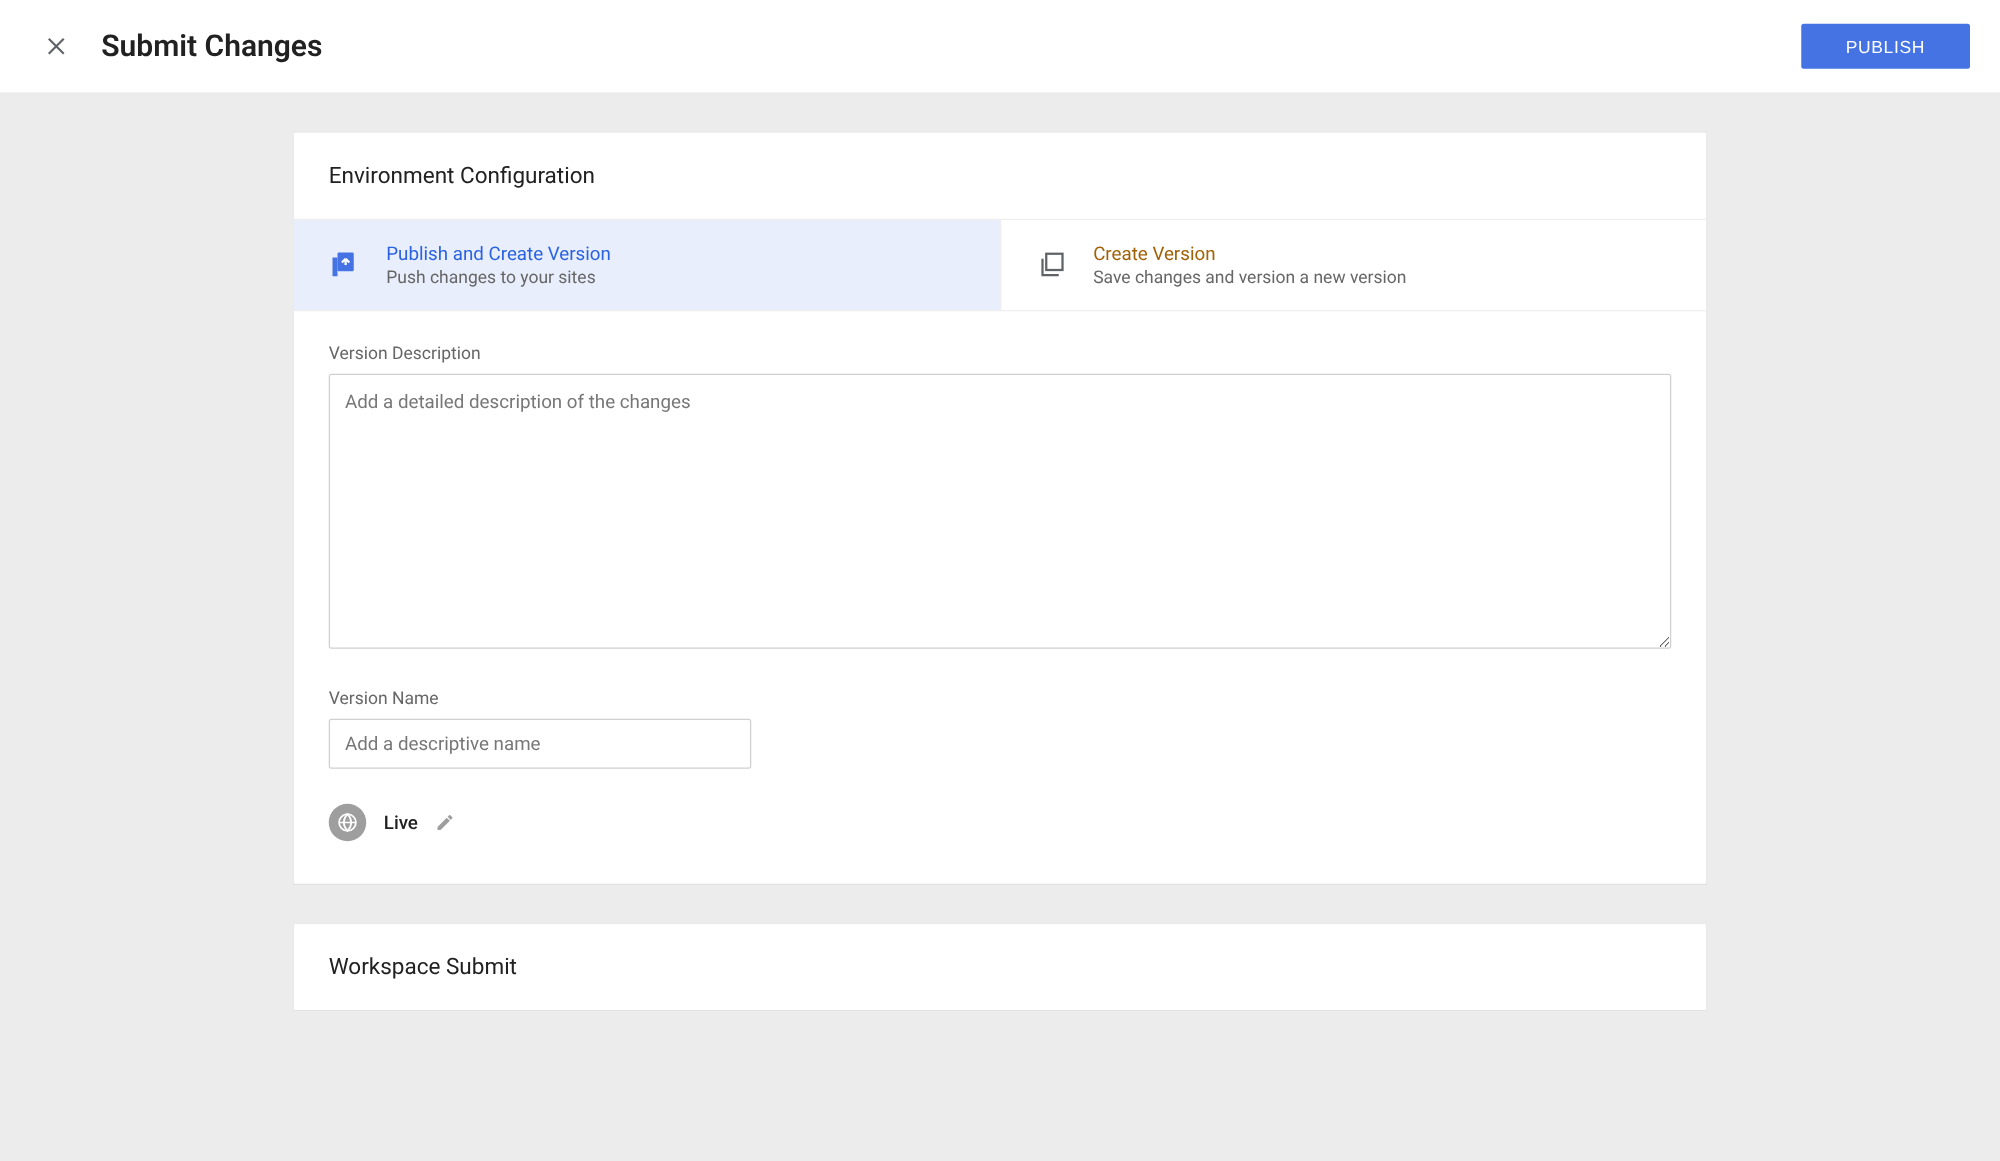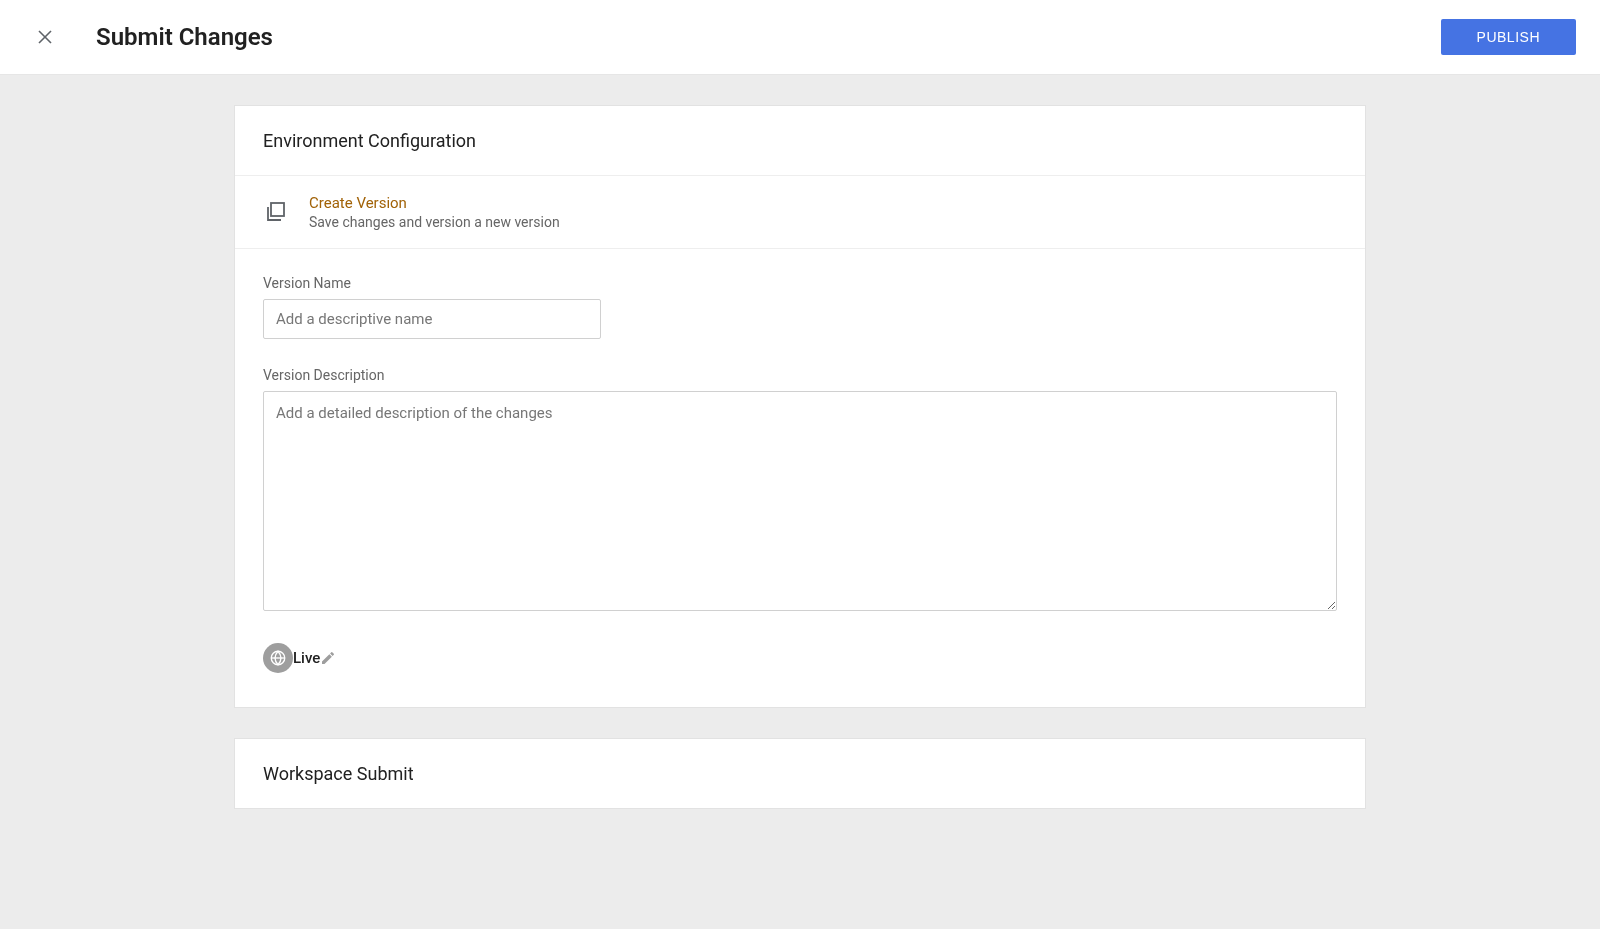--- a/index.html
+++ b/index.html
@@ -17,21 +17,21 @@
       align-items: center;
       justify-content: space-between;
       background: #fff;
       height: 75px;
       padding: 0 24px 0 36px;
       border-bottom: 1px solid #e6e6e6;
     }
     .top-bar-left {
       display: flex;
       align-items: center;
-      gap: 42px;
+      gap: 27px;
     }
     .close-icon {
       width: 18px;
       height: 18px;
       cursor: pointer;
       color: #5f6368;
     }
     .page-title {
       font-size: 24px;
       font-weight: 600;
@@ -144,20 +144,21 @@
       outline: none;
       resize: both;
       font-family: inherit;
     }
     .textarea-input::placeholder {
       color: #777;
     }
     .env-row {
       display: flex;
       align-items: center;
+      gap: 14px;
       margin-top: 10px;
     }
     .env-icon-circle {
       width: 30px;
       height: 30px;
       border-radius: 50%;
       background: #9e9e9e;
       display: flex;
       align-items: center;
       justify-content: center;
@@ -190,44 +191,57 @@
   <button class="publish-btn">PUBLISH</button>
 </div>
 
 <div class="main">
 
   <div class="card">
     <div class="card-header">Environment Configuration</div>
 
     <div class="option-row">
 
+      <div class="option selected">
+        <span class="option-icon">
+          <svg viewBox="0 0 24 24" width="24" height="24">
+            <rect x="3" y="6" width="4" height="15" fill="#4573e3"></rect>
+            <rect x="7" y="2" width="13" height="15" rx="1" fill="#4573e3"></rect>
+            <path d="M13.5 12 V7 M13.5 7 L10.5 10 M13.5 7 L16.5 10" stroke="#fff" stroke-width="1.8" fill="none"></path>
+          </svg>
+        </span>
+        <div class="option-text">
+          <span class="option-title">Publish and Create Version</span>
+          <span class="option-desc">Push changes to your sites</span>
+        </div>
+      </div>
 
       <div class="option">
         <span class="option-icon">
           <svg viewBox="0 0 24 24" width="24" height="24" fill="none" stroke="#5f6368" stroke-width="1.8">
             <rect x="8" y="3" width="13" height="13"></rect>
             <polyline points="5,7 5,20 18,20"></polyline>
           </svg>
         </span>
         <div class="option-text">
           <span class="option-title">Create Version</span>
           <span class="option-desc">Save changes and version a new version</span>
         </div>
       </div>
     </div>
 
     <div class="form-body">
       <div class="form-group">
+        <label class="form-label">Version Description</label>
+        <textarea class="textarea-input" placeholder="Add a detailed description of the changes" style=""></textarea>
+      </div>
+
+      <div class="form-group">
         <label class="form-label">Version Name</label>
         <input type="text" class="text-input" placeholder="Add a descriptive name" style="">
-      </div>
-
-      <div class="form-group">
-        <label class="form-label">Version Description</label>
-        <textarea class="textarea-input" placeholder="Add a detailed description of the changes" style=""></textarea>
       </div>
 
       <div class="form-group">
         <div class="env-row">
           <span class="env-icon-circle">
             <svg viewBox="0 0 24 24" width="18" height="18" fill="none" stroke="#fff" stroke-width="1.8">
               <circle cx="12" cy="12" r="9"></circle>
               <path d="M3 12h18"></path>
               <path d="M12 3c2.5 2.8 4 6 4 9s-1.5 6.2-4 9c-2.5-2.8-4-6-4-9s1.5-6.2 4-9z"></path>
             </svg>

